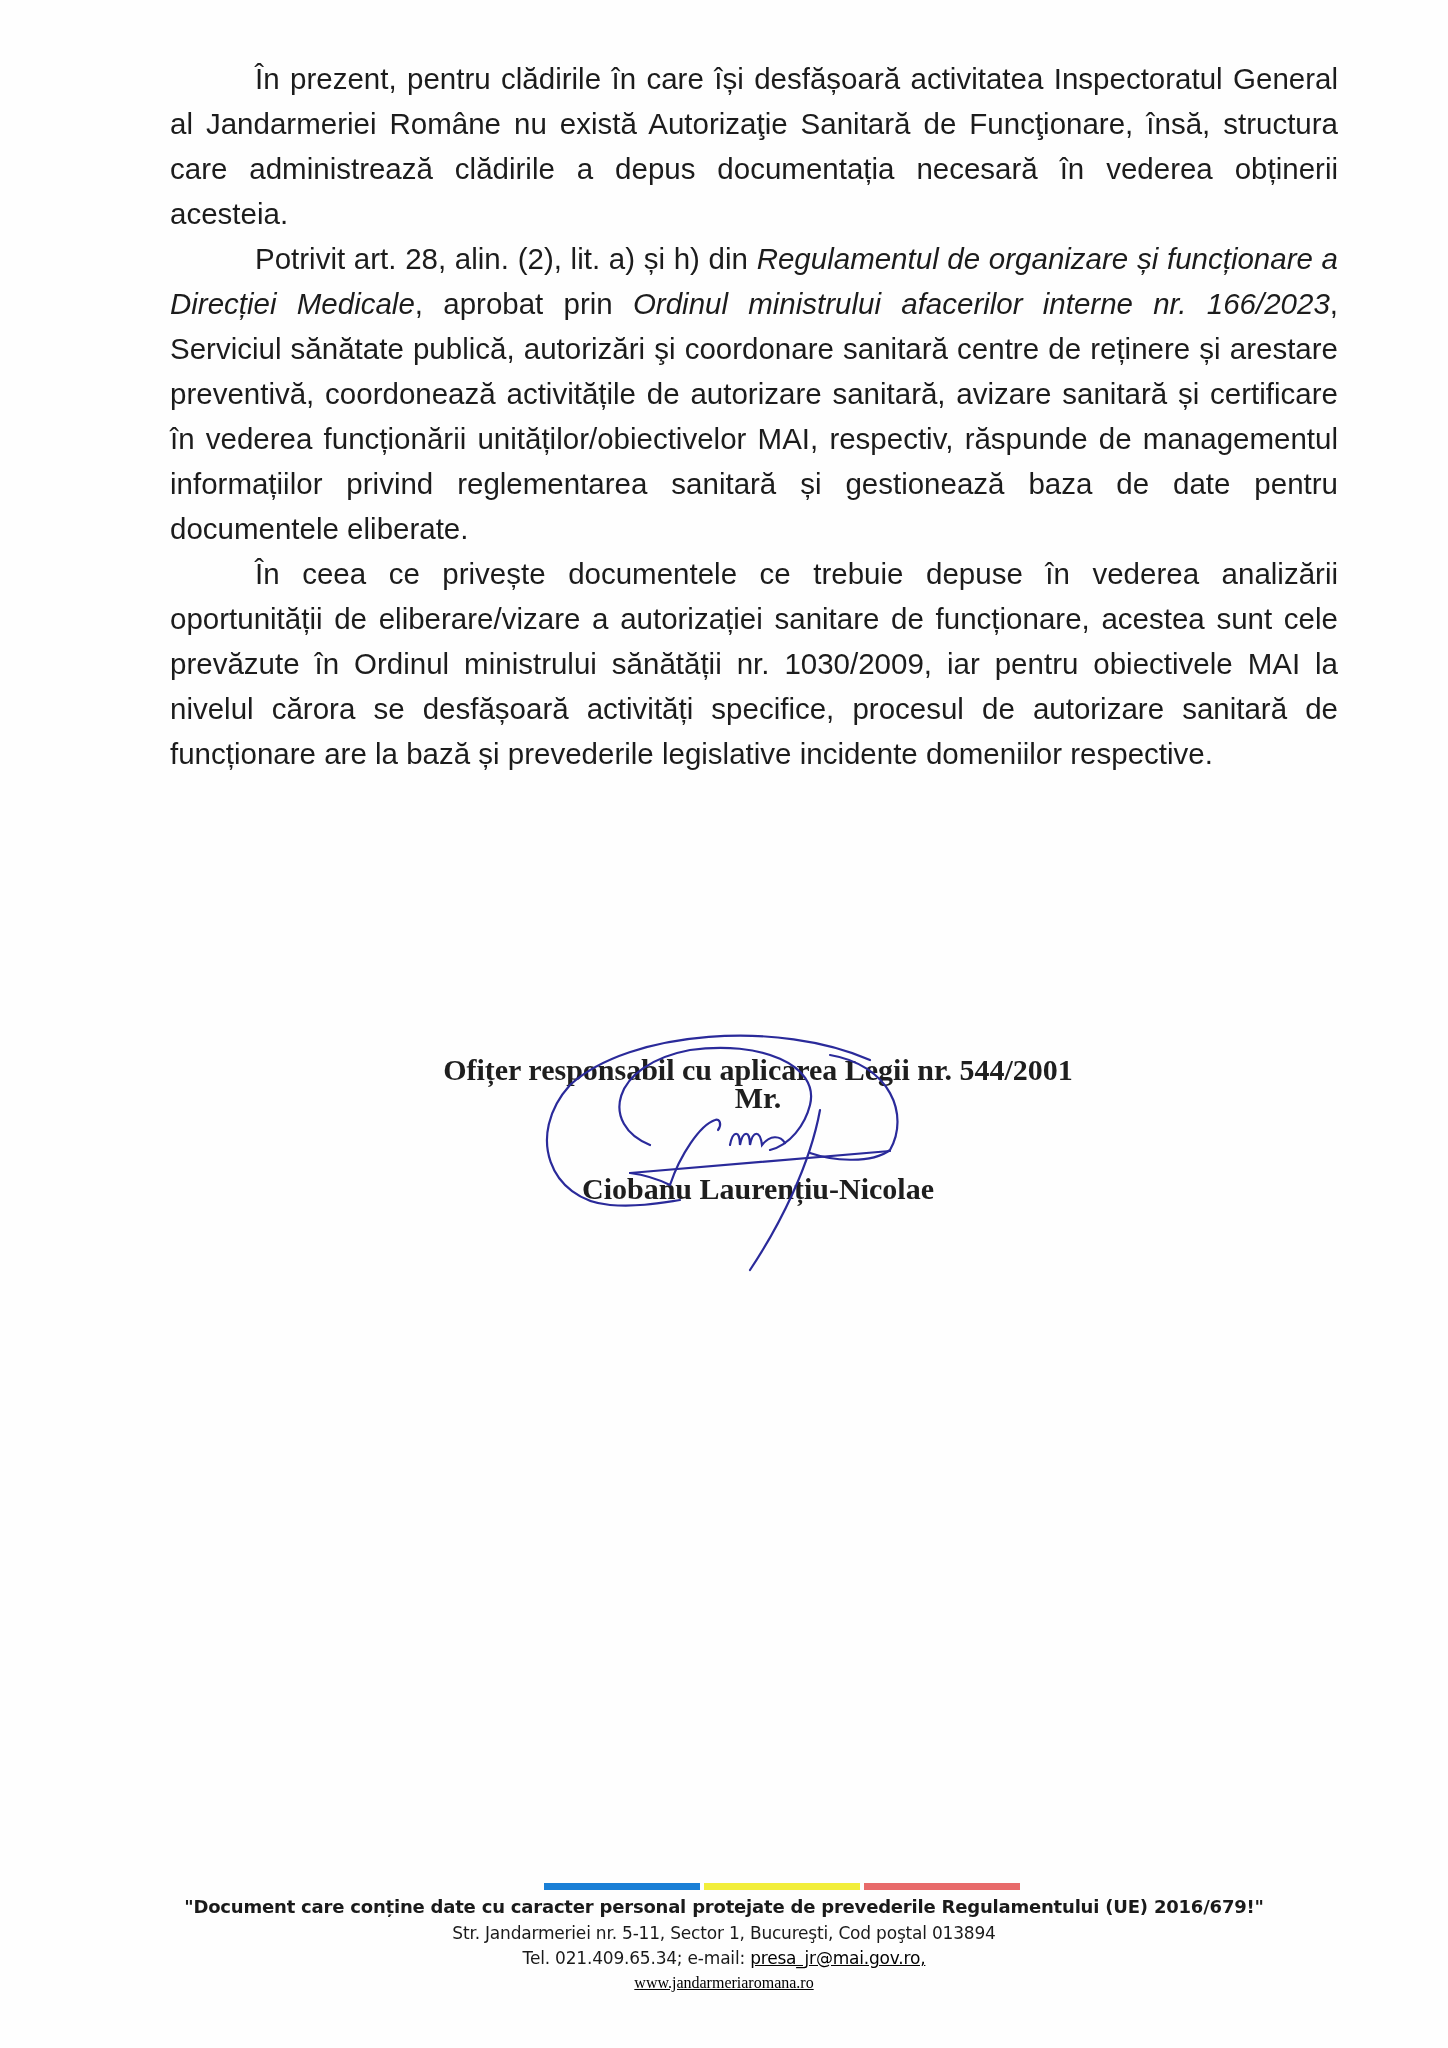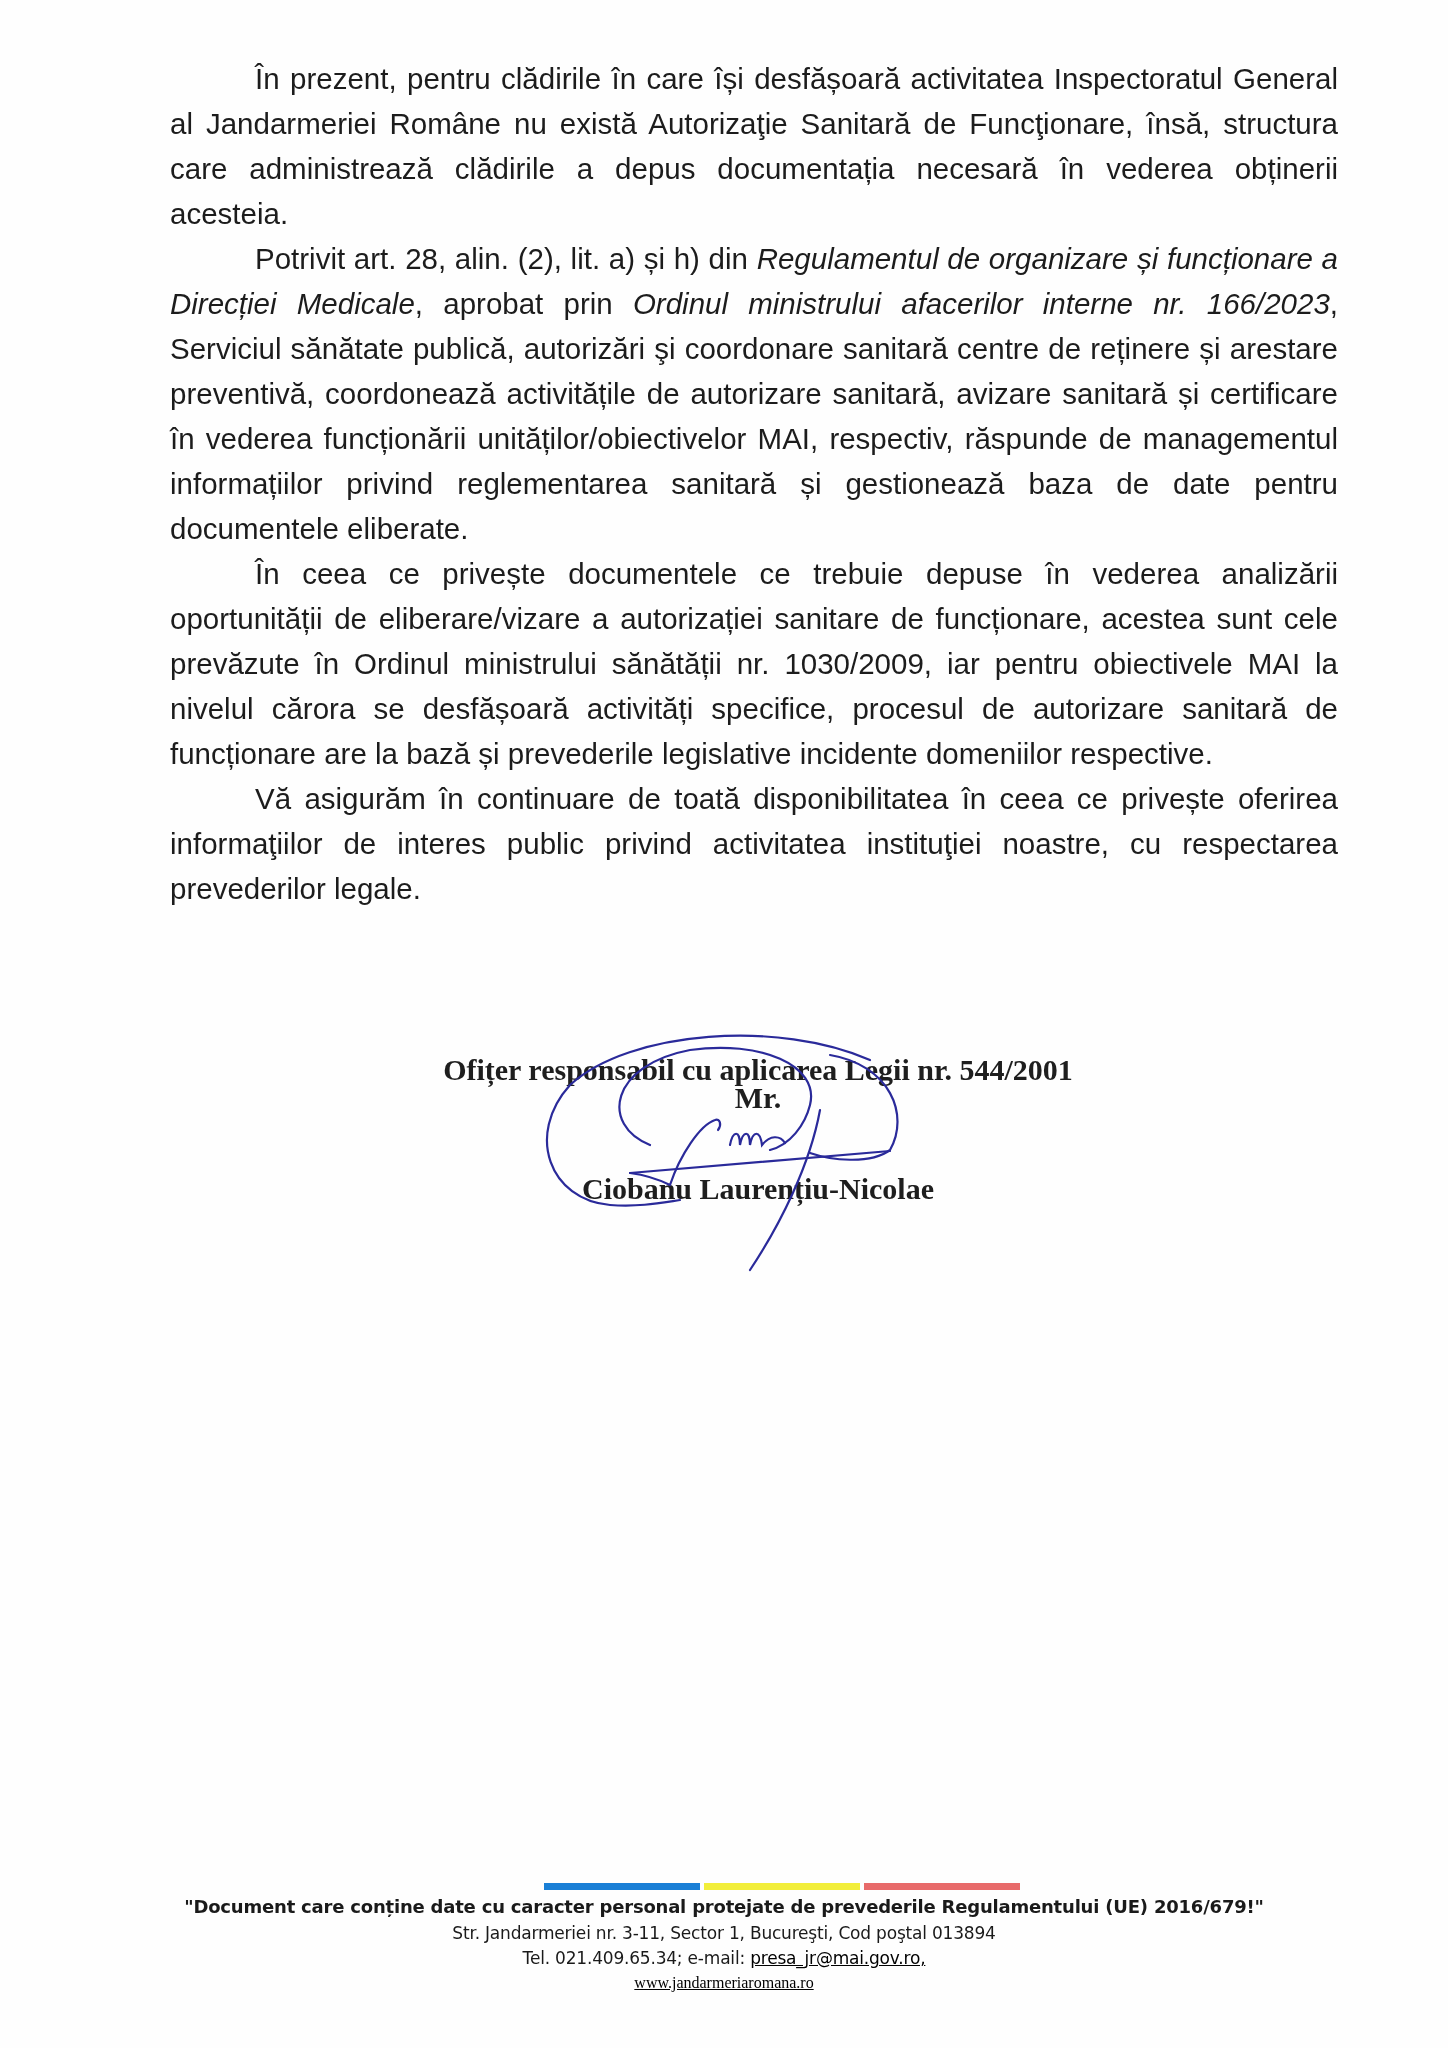--- a/index.html
+++ b/index.html
@@ -35,21 +35,20 @@
 </style>
 </head>
 <body>
 
 <div class="page">
 
   <div class="body-text">
     <p><span>În prezent, pentru clădirile în care își desfășoară activitatea Inspectoratul General al Jandarmeriei Române nu există Autorizaţie Sanitară de Funcţionare, însă, structura care administrează clădirile a depus documentația necesară în vederea obținerii acesteia.</span></p>
     <p><span>Potrivit art. 28, alin. (2), lit. a) și h) din </span><em>Regulamentul de organizare și funcționare a Direcției Medicale</em><span>, aprobat prin </span><em>Ordinul ministrului afacerilor interne nr. 166/2023</em><span>, Serviciul sănătate publică, autorizări şi coordonare sanitară centre de reținere și arestare preventivă, coordonează activitățile de autorizare sanitară, avizare sanitară și certificare în vederea funcționării unităților/obiectivelor MAI, respectiv, răspunde de managementul informațiilor privind reglementarea sanitară și gestionează baza de date pentru documentele eliberate.</span></p>
     <p><span>În ceea ce privește documentele ce trebuie depuse în vederea analizării oportunității de eliberare/vizare a autorizației sanitare de funcționare, acestea sunt cele prevăzute în Ordinul ministrului sănătății nr. 1030/2009, iar pentru obiectivele MAI la nivelul cărora se desfășoară activități specifice, procesul de autorizare sanitară de funcționare are la bază și prevederile legislative incidente domeniilor respective.</span></p>
-    <p><span>Vă asigurăm în continuare de toată disponibilitatea în ceea ce privește oferirea informaţiilor de interes public privind activitatea instituţiei noastre, cu respectarea prevederilor legale.</span></p>
   </div>
 
   <div class="signature-block">
     <div class="sig-title">Ofițer responsabil cu aplicarea Legii nr. 544/2001</div>
     <div class="sig-rank">Mr.</div>
     <div class="sig-name">Ciobanu Laurențiu-Nicolae</div>
   </div>
 
   <svg class="signature-scribble" viewBox="0 0 420 260">
     <g fill="none" stroke="#2a2a9a" stroke-width="2.2" stroke-linecap="round" id="sig-strokes">
@@ -64,21 +63,21 @@
   </svg>
 
   <div class="footer-bars">
     <span style="background: rgb(26, 127, 214);"></span>
     <span style="background: rgb(242, 238, 58);"></span>
     <span style="background: rgb(232, 106, 106);"></span>
   </div>
 
   <div class="footer">
     <div class="notice">"Document care conține date cu caracter personal protejate de prevederile Regulamentului (UE) 2016/679!"</div>
-    <div class="line">Str. Jandarmeriei nr. 3-11, Sector 1, Bucureşti, Cod poştal 013894</div>
+    <div class="line">Str. Jandarmeriei nr. 5-11, Sector 1, Bucureşti, Cod poştal 013894</div>
     <div class="line">
       <span>Tel. 021.409.65.34; e-mail: </span><a>presa_jr@mai.gov.ro,</a>
     </div>
     <div class="web">
       <a>www.jandarmeriaromana.ro</a>
     </div>
   </div>
 
 </div>
 

